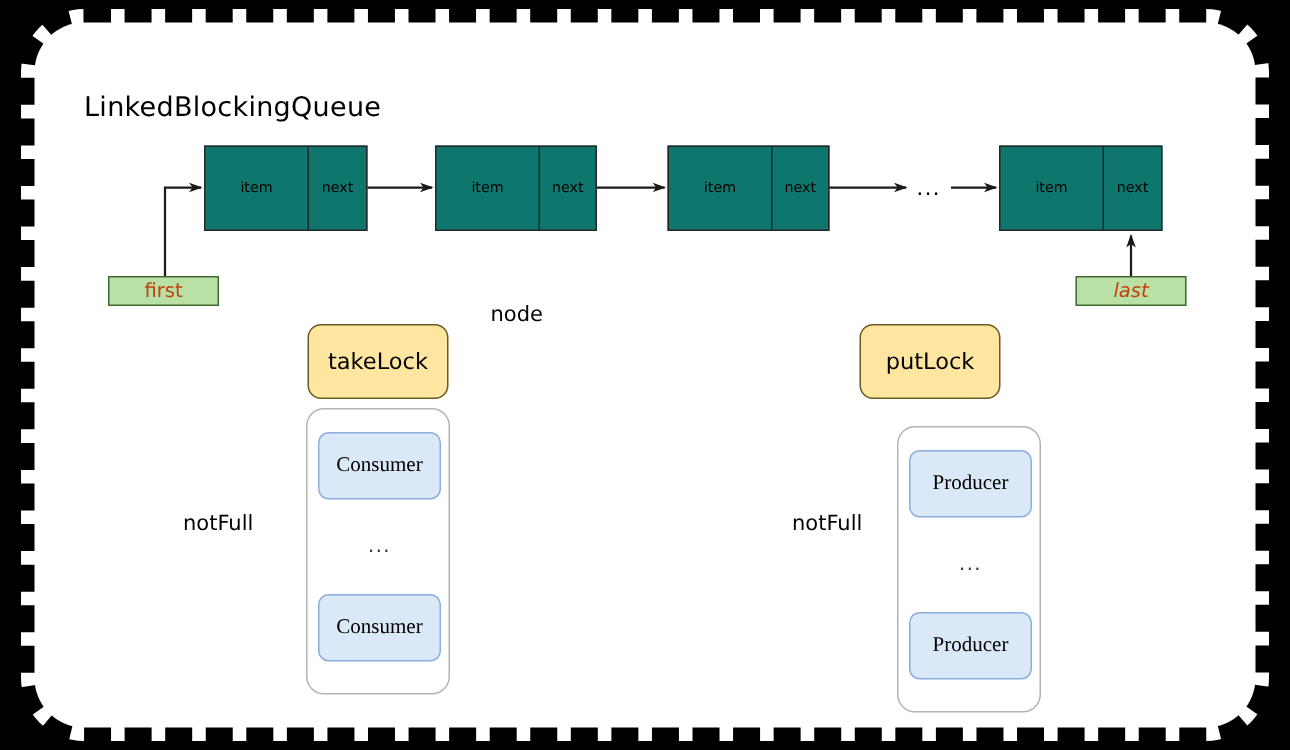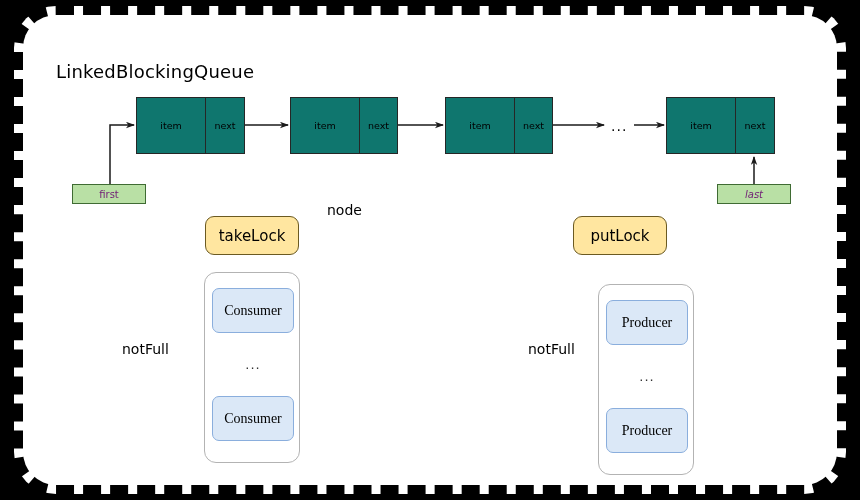--- a/index.html
+++ b/index.html
@@ -26,27 +26,27 @@
   .node .cell.next{flex:1 1 auto;border-left:1.6px solid #262626;}
 
   
   #wires{position:absolute;left:0;top:0;width:860px;height:500px;
          pointer-events:none;}
 
   
   .ptr{position:absolute;height:20px;background:#b9e0a5;
        border:1.4px solid #3f6b33;box-sizing:border-box;
        display:flex;align-items:center;justify-content:center;
-       font-size:10px;color:#701a75;}
+       font-size:13px;color:#c2410c;}
 
   #node-label{font-size:14px;}
   #ellipsis-mid{font-size:14px;color:#000;letter-spacing:1px;}
 
   
-  .lock{position:absolute;height:39px;background:#ffe6a0;
+  .lock{position:absolute;height:50px;background:#ffe6a0;
         border:1.5px solid #6b5a22;border-radius:9px;box-sizing:border-box;
         display:flex;align-items:center;justify-content:center;
         font-size:15px;color:#000;}
 
   
   .qbox{position:absolute;width:96px;height:191px;background:#ffffff;
         border:1.3px solid #b3b3b3;border-radius:12px;box-sizing:border-box;}
   .worker{position:absolute;left:7px;width:82px;height:45px;
           background:#dbe8f7;border:1.3px solid #8aaedd;border-radius:7px;
           box-sizing:border-box;display:flex;align-items:center;

